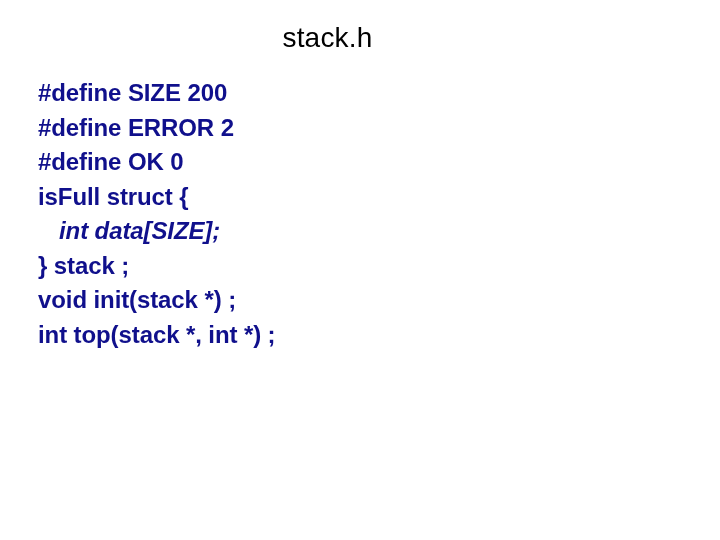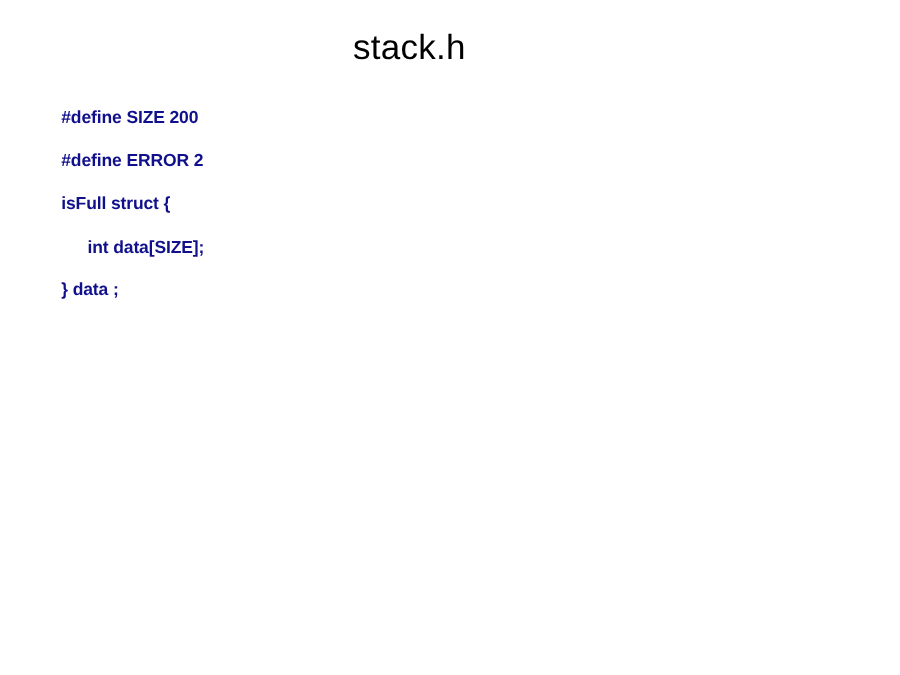--- a/index.html
+++ b/index.html
@@ -42,42 +42,45 @@
 
   .code-block {
     position: absolute;
     left: 38px;
     top: 76px;
     width: 600px;
   }
 
   .code-line {
     font-family: "Liberation Sans", sans-serif;
-    font-size: 14px;
+    font-size: 24px;
     font-weight: bold;
     color: #10108C;
     line-height: 34.5px;
     height: 34.5px;
     white-space: pre;
     letter-spacing: -0.1px;
-    margin-left: 11px;
   }
 
   .code-line.indent-1 {
     padding-left: 21px;
+    font-style: italic;
   }
 </style>
 </head>
 <body>
 
 <div class="slide">
 
   <div class="slide-title">stack.h</div>
 
   <div class="code-block">
     <div class="code-line">#define SIZE 200</div>
     <div class="code-line">#define ERROR 2</div>
+    <div class="code-line">#define OK 0</div>
     <div class="code-line">isFull struct {</div>
     <div class="code-line indent-1">int data[SIZE];</div>
-    <div class="code-line">} data ;</div>
+    <div class="code-line">} stack ;</div>
+    <div class="code-line">void init(stack *) ;</div>
+    <div class="code-line">int top(stack *, int *) ;</div>
   </div>
 
 </div>
 
 </body></html>

